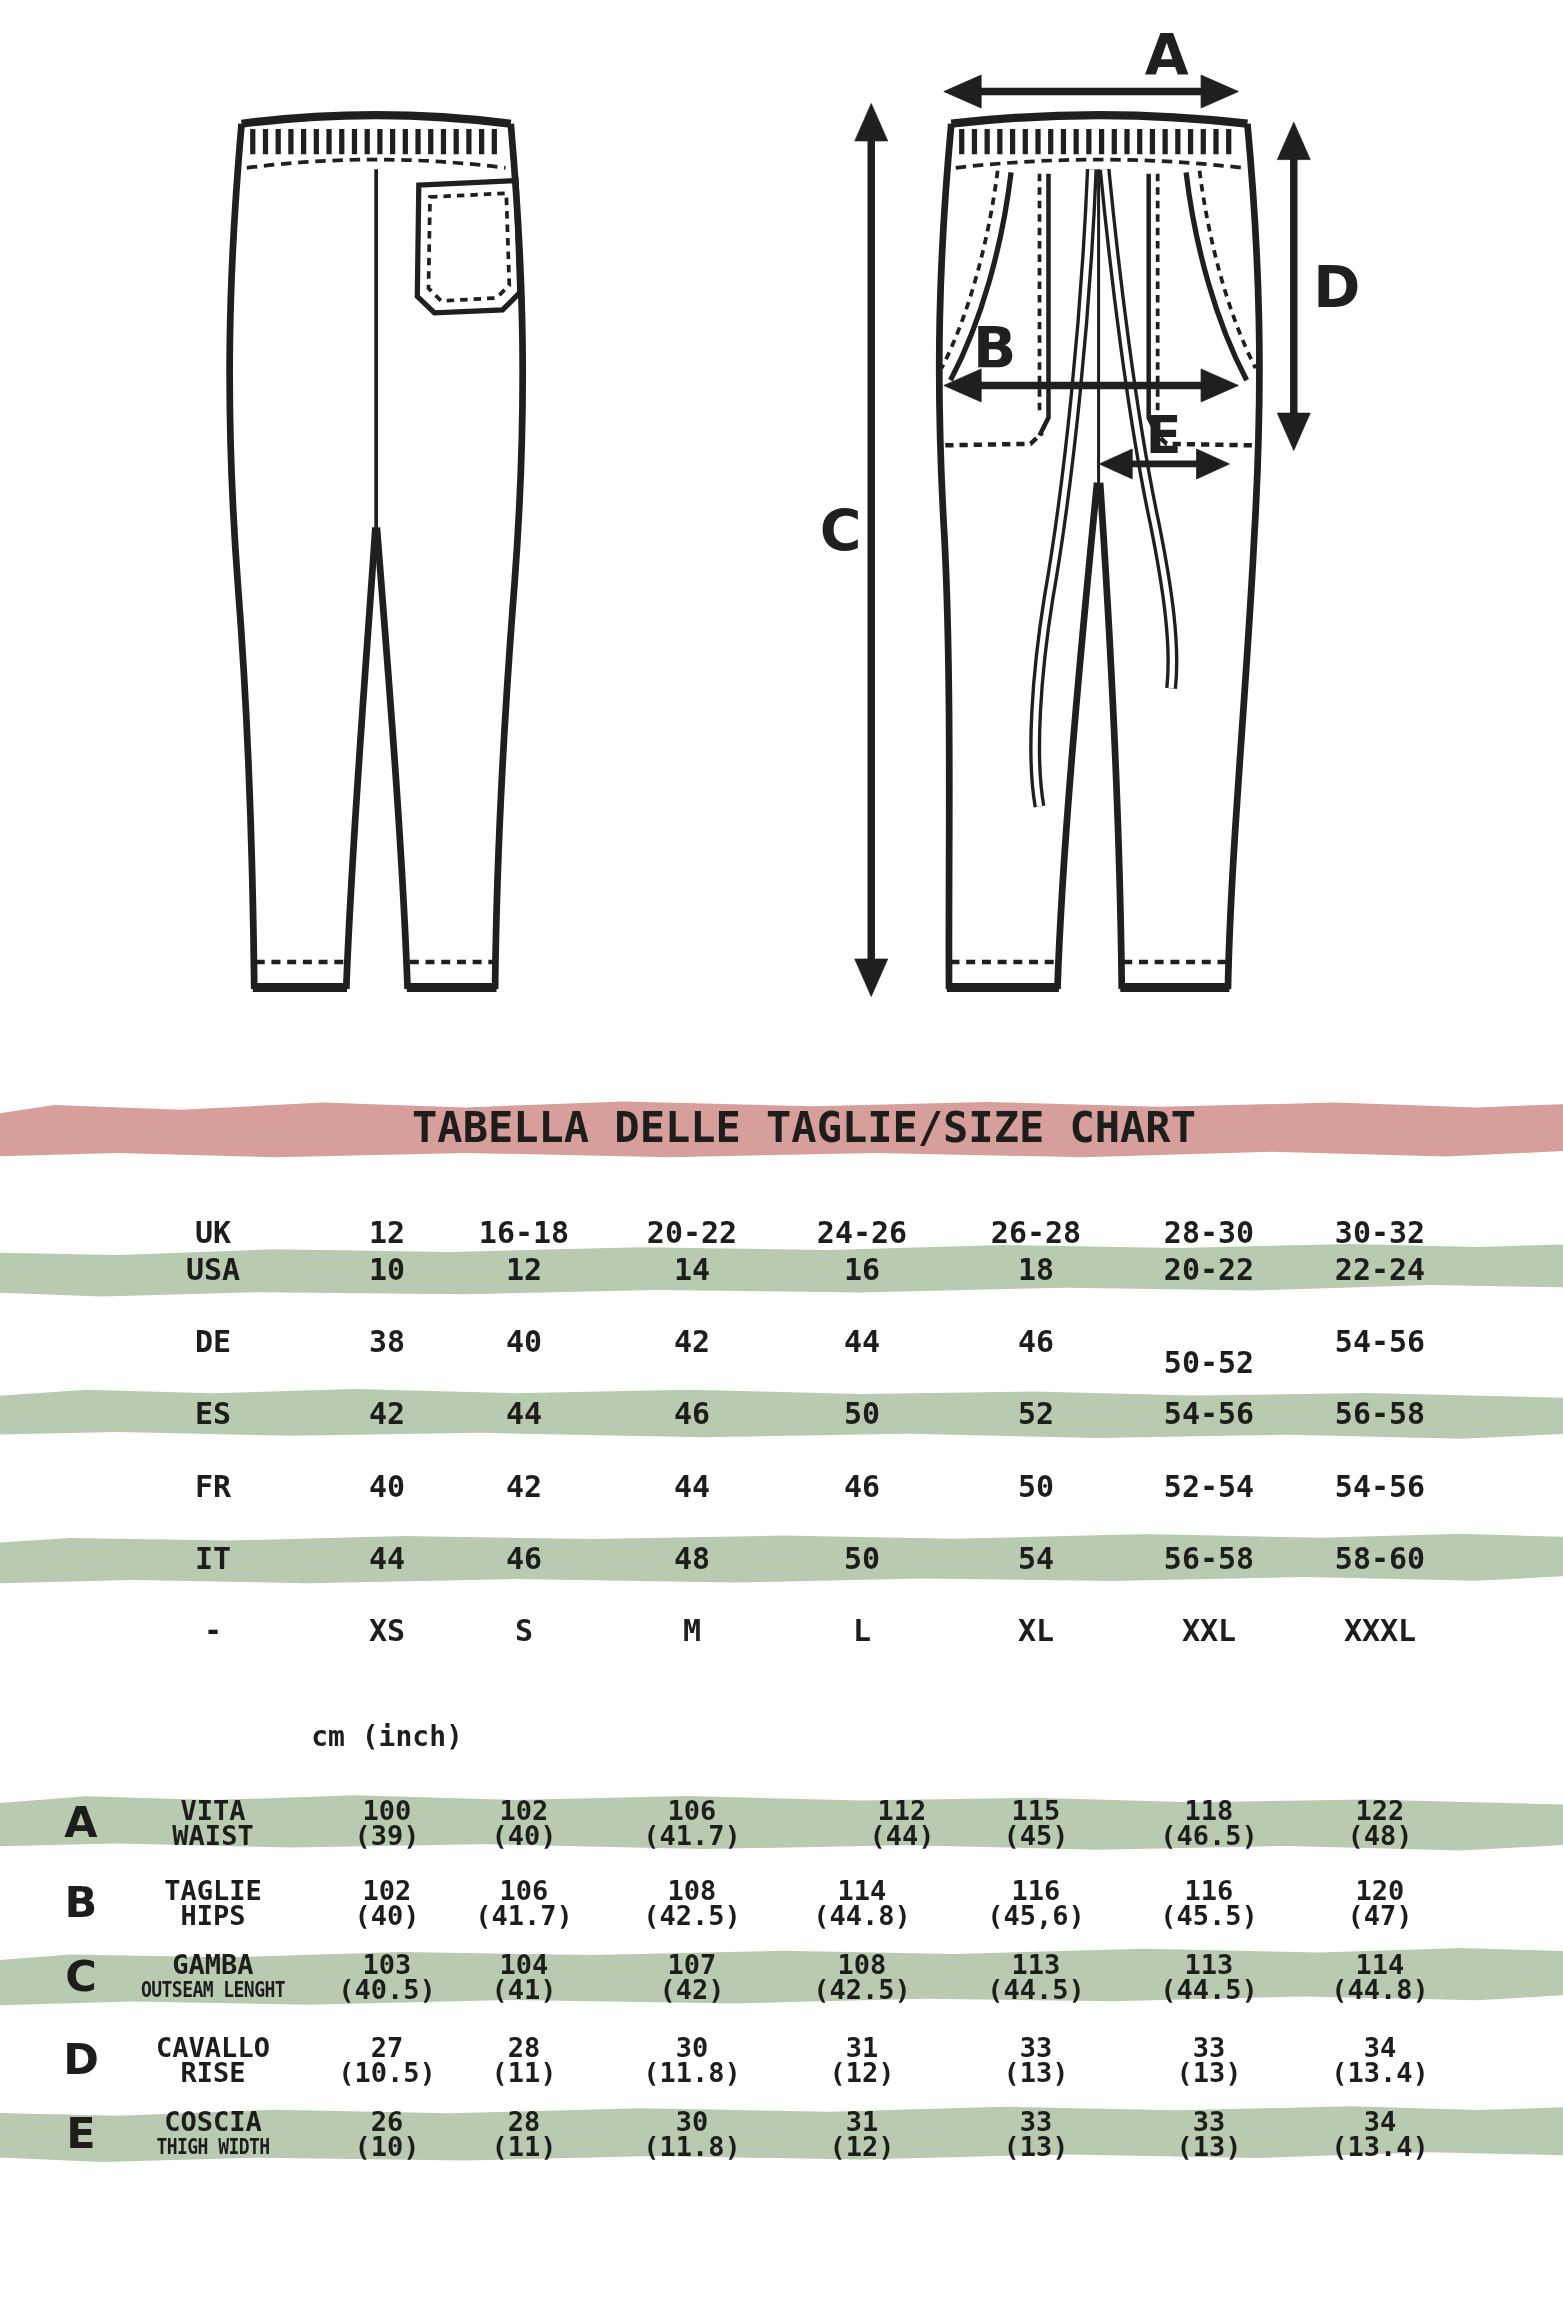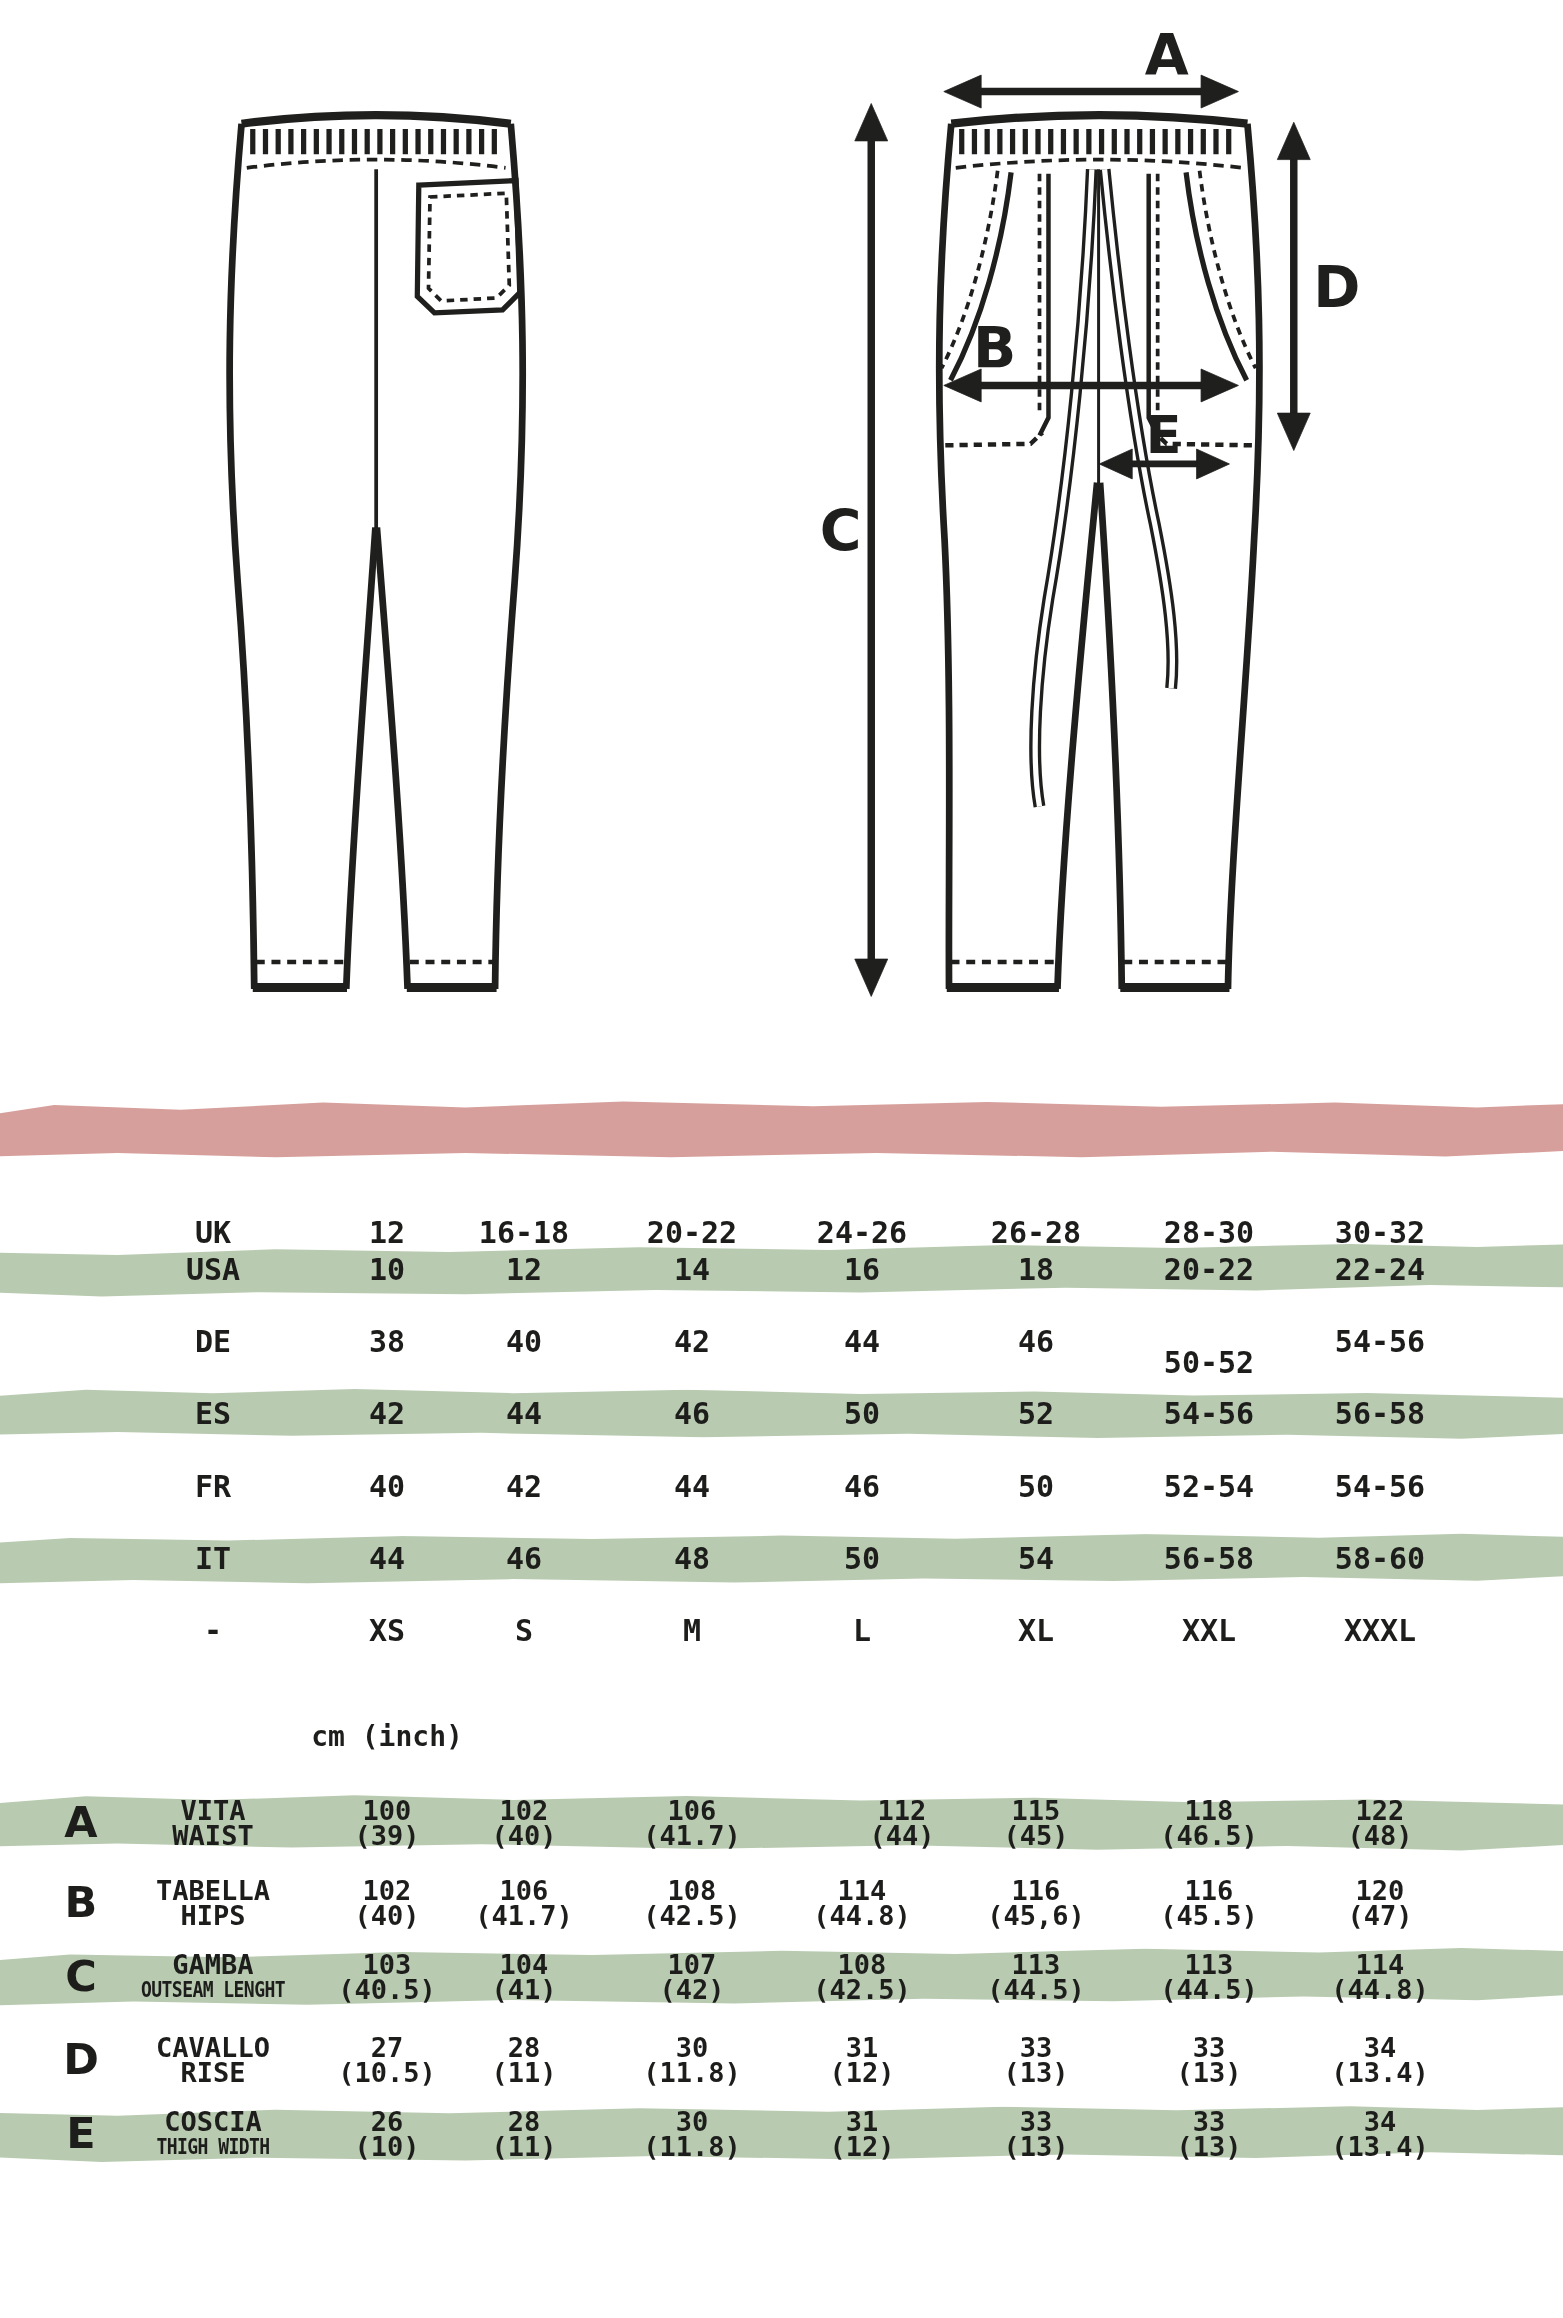--- a/index.html
+++ b/index.html
@@ -95,20 +95,21 @@
     </g>
 
     <text x="1560" y="100" font-size="76" text-anchor="middle">A</text>
     <text x="1330" y="492" font-size="76" text-anchor="middle">B</text>
     <text x="1124" y="736" font-size="76" text-anchor="middle">C</text>
     <text x="1756" y="410" font-size="76" text-anchor="start">D</text>
     <text x="1556" y="606" font-size="70" text-anchor="middle">E</text>
   </svg>
 
   <div class="band pink ragT" style="top:1099px;height:60px;"></div>
+  <div class="title-text">TABELLA DELLE TAGLIE/SIZE CHART</div>
 
   <div id="size-section">
       <div style="position: absolute; left: 0px; top: 1171px; width: 1563px; height: 51px; z-index: 2; margin-top: 36px;">
         <div class="cell size-val" style="left: 213px;">UK</div>
         <div class="cell size-val" style="left: 387px;">12</div>
         <div class="cell size-val" style="left: 524px;">16-18</div>
         <div class="cell size-val" style="left: 692px;">20-22</div>
         <div class="cell size-val" style="left: 862px; text-align: center;">24-26</div>
         <div class="cell size-val" style="left: 1036px;">26-28</div>
         <div class="cell size-val" style="left: 1209px;">28-30</div>
@@ -210,21 +211,21 @@
           <div class="m-line">(46.5)</div>
         </div>
         <div class="cell " style="left: 1380px; top: 3.7px;">
           <div class="m-line">122</div>
           <div class="m-line">(48)</div>
         </div>
       </div>
       <div style="position: absolute; left: 0px; top: 1874px; width: 1563px; height: 57px; z-index: 2;">
         <div class="cell m-letter" style="left: 81px;">B</div>
         <div class="cell " style="left: 213px; top: 3.7px;">
-          <div class="m-line">TABELLA</div>
+          <div class="m-line">TAGLIE</div>
           <div class="m-line">HIPS</div>
         </div>
         <div class="cell " style="left: 387px; top: 3.7px;">
           <div class="m-line">102</div>
           <div class="m-line">(40)</div>
         </div>
         <div class="cell " style="left: 524px; top: 3.7px;">
           <div class="m-line">106</div>
           <div class="m-line">(41.7)</div>
         </div>

